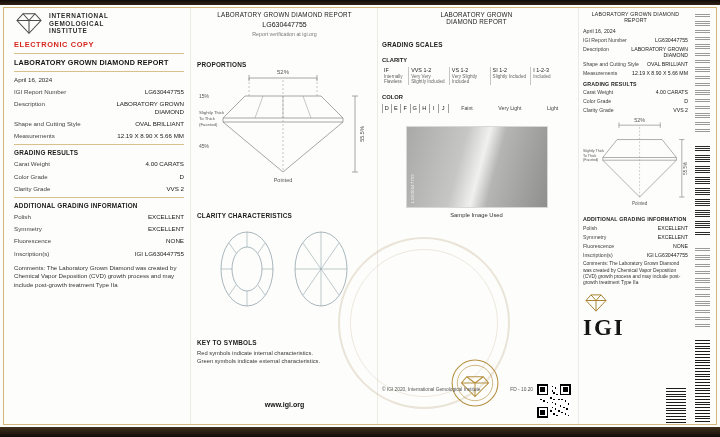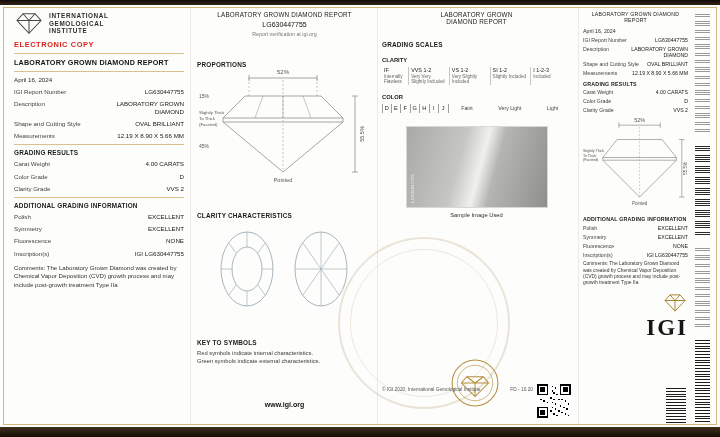--- a/index.html
+++ b/index.html
@@ -67,21 +67,21 @@
   .doccode { position:absolute; right:38px; bottom:32px; font-size:4.8px; color:#555; z-index:2; }
   .qr { position:absolute; right:0; bottom:6px; z-index:2; }
 
   
   .p4 .hdr-title { display:block; text-align:center; font-size:5.2px; }
   .p4 .date { font-size:5.3px; margin:5px 0 3px; }
   .p4 .row { font-size:5.2px; line-height:6.4px; margin:2.6px 0; }
   .p4 .row .val { max-width:58px; }
   .p4 .shead { font-size:5.3px; margin-top:4px; }
   .p4 .comments { font-size:4.9px; line-height:6.2px; margin-top:3px; }
-  .igi-logo { margin-top:7px; text-align:right; }
+  .igi-logo { margin-top:7px; text-align:left; }
   .igi-logo .word { font-family:"Liberation Serif", serif; font-size:23px; font-weight:bold; letter-spacing:2px; color:#151515; line-height:22px; }
 
   
   .vstrip { position:absolute; z-index:4; }
   .vtext { background:repeating-linear-gradient(180deg,#9a9a9a 0 .7px,transparent .7px 2.3px); }
   .vbar { background:repeating-linear-gradient(180deg,#1c1c1c 0 1.1px,transparent 1.1px 2.8px); }
   .vbar2 { background:repeating-linear-gradient(180deg,#2a2a2a 0 .8px,transparent .8px 2.2px); }
 </style>
 </head>
 <body>

